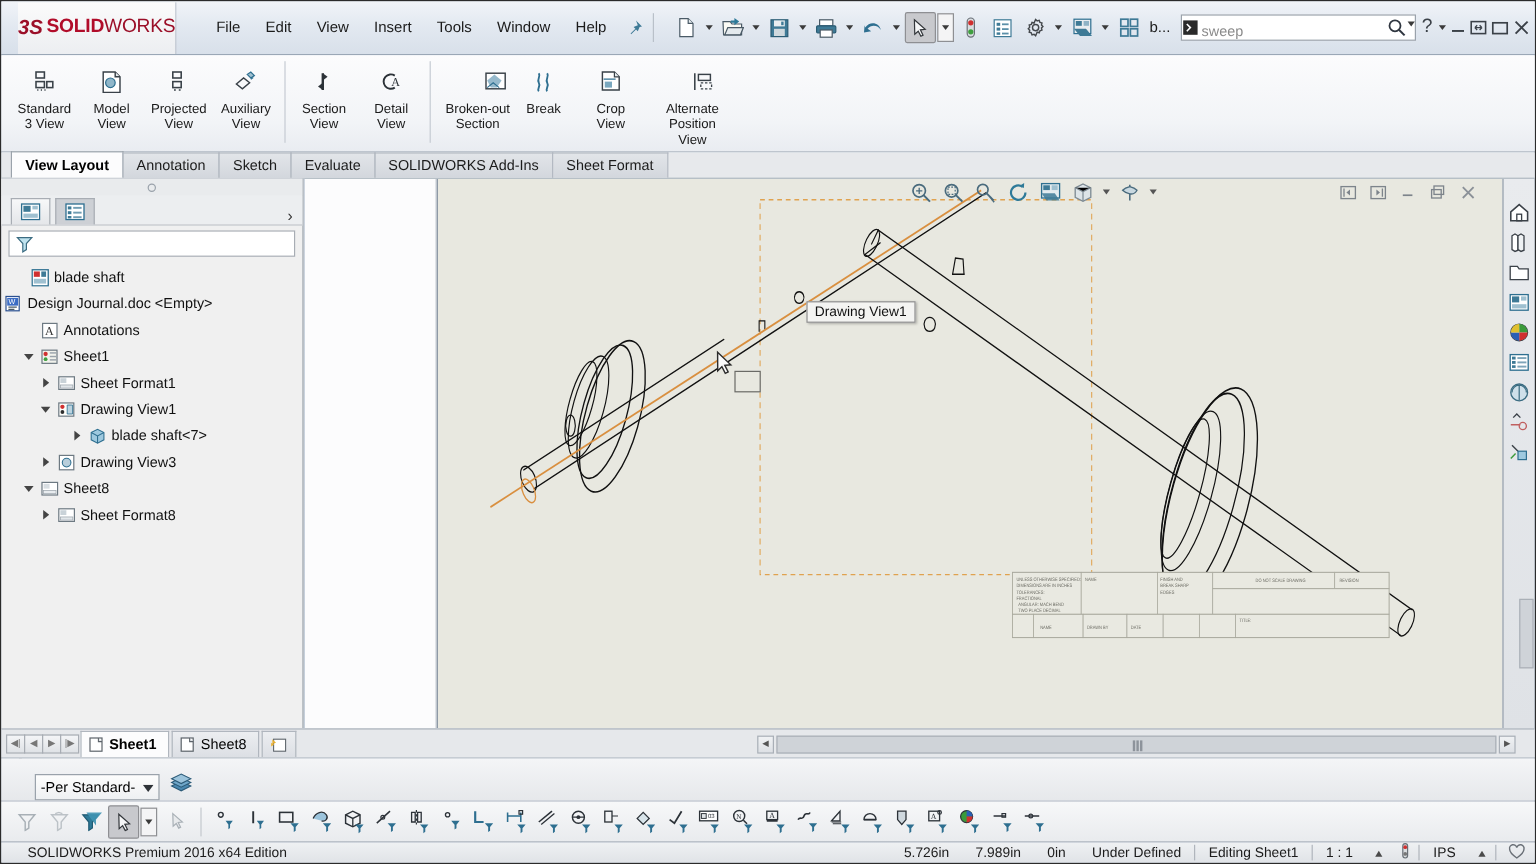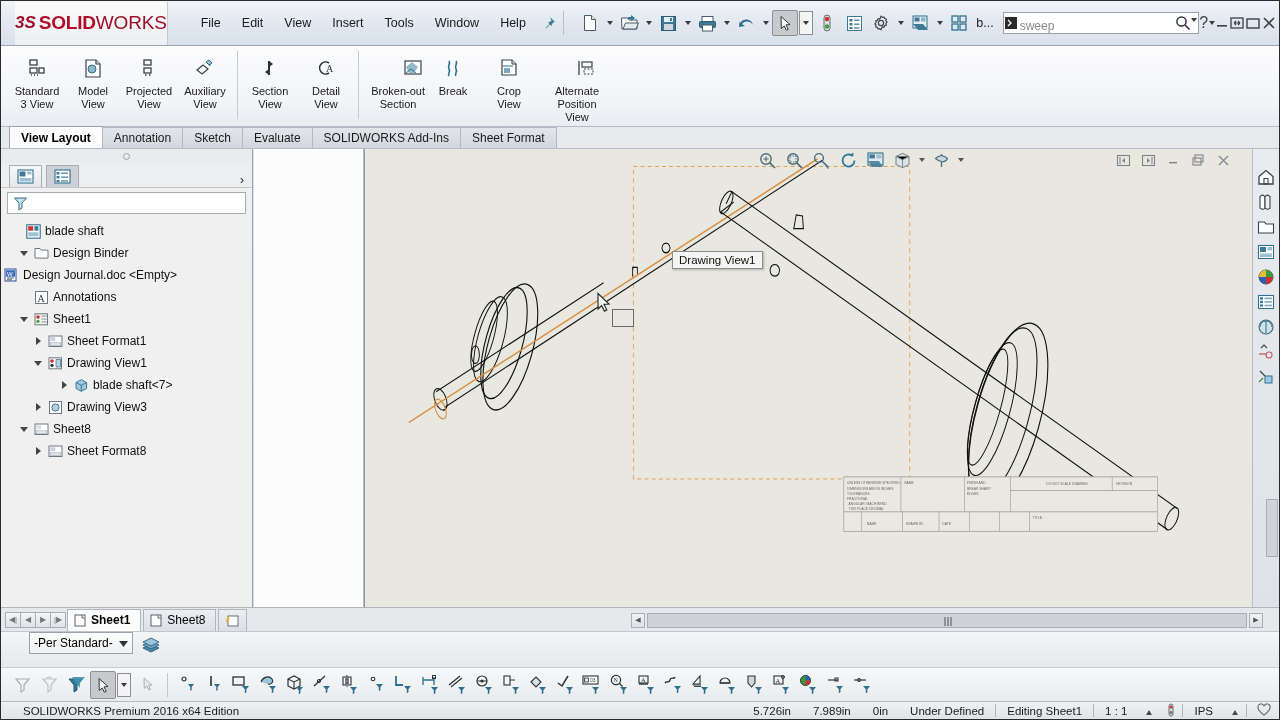--- a/index.html
+++ b/index.html
@@ -24,21 +24,21 @@
     background: linear-gradient(#f1f4f8 0%, #e3e9f1 45%, #d8e0ea 100%);
     border-bottom: 1px solid #9aa7b6;
     display: flex; align-items: center;
   }
   .logo-box {
     width: 158px; height: 43px; margin-left: 14px;
     background: linear-gradient(#fbfbfb, #eceef1);
     display: flex; align-items: center; justify-content: center;
     border-right: 1px solid #c3c9d1;
   }
-  .logo-txt { font-weight: bold; font-size: 19px; letter-spacing: -0.2px; color: #b10c2a; white-space: nowrap; text-align: right;}
+  .logo-txt { font-weight: bold; font-size: 16px; letter-spacing: -0.2px; color: #b10c2a; white-space: nowrap; text-align: right;}
   .logo-txt .lite { font-weight: normal; color: #9b0f28; }
   .logo-ds { font-style: italic; font-weight: bold; font-size: 17px; color: #9b0f28; margin-right: 3px;}
 
   .menubar { display: flex; align-items: center; margin-left: 24px; gap: 3px; }
   .menu-item {
     font-size: 12.5px; color: #1b1b1b; padding: 4px 9px; cursor: default; border-radius: 2px;
   }
 
   .tb-sep { width: 1px; height: 24px; background: #b9c0c9; margin: 0 6px; }
   .tb-group { display: flex; align-items: center; margin-left: 8px; gap: 1px; }
@@ -171,21 +171,21 @@
   .sheetscroll { position:absolute; left:630px; right:16px; bottom:88px; height:22px;
       display:flex; align-items:center;}
   .hbar { flex:1; height: 15px; background: #cfd3d8; border: 1px solid #a9afb7; margin: 0 2px; position: relative;}
   .hbar:after{content:''; position:absolute; left:50%; top:3px; width:2px; height:9px; background:#8d939b; box-shadow:3px 0 #8d939b, -3px 0 #8d939b;}
   .scrollend { width:14px;height:15px;border:1px solid #a9afb7;background:linear-gradient(#f0f2f4,#dde0e5);
       display:flex;align-items:center;justify-content:center;font-size:7px;color:#555;}
 
   .bottombar {
     position: absolute; left: 0; bottom: 52px; width: 1280px; height: 36px;
     background: linear-gradient(#f4f5f7, #e6e8eb); border-top: 1px solid #c2c7ce;
-    display: flex; align-items: flex-start; padding-left: 28px;
+    display: flex; align-items: flex-end; padding-left: 28px;
   }
   .perstd {
     height: 22px; min-width: 102px; border: 1px solid #9aa2ab; background: linear-gradient(#fdfdfd,#eef0f2);
     display: flex; align-items: center; padding: 0 4px; font-size: 12px; gap: 6px; cursor: default;
   }
   .dashcol { position:absolute; left:14px; bottom:52px; width:4px; height:36px;
      background-image: radial-gradient(#a8adb4 40%, transparent 41%); background-size: 4px 4px;}
 
   .tools2 {
     position: absolute; left: 0; bottom: 18px; width: 1280px; height: 34px;
@@ -530,29 +530,20 @@
           <svg width="15" height="15" viewBox="0 0 15 15">
               <rect x=".8" y=".8" width="13.4" height="13.4" fill="#fff" stroke="#2e6f90" stroke-width="1.1"></rect>
               <rect x="2.2" y="2.2" width="5" height="4.5" fill="#d03030"></rect>
               <rect x="8.4" y="2.2" width="4" height="4.5" fill="#3e7a96"></rect>
               <rect x="2.2" y="8.3" width="10.2" height="4" fill="#9fc0d0"></rect>
             </svg>
         </span>
         <span class="tlabel">blade shaft</span>
       </div>
 
-      <div class="trow" style="padding-left:16px">
-        <span class="tarrow down"></span>
-        <span class="ticon">
-          <svg width="15" height="14" viewBox="0 0 15 14">
-              <path d="M1 2.5h5l1.2 1.6h6.8v8H1z" fill="#fdfdfb" stroke="#6d7982" stroke-width="1"></path>
-            </svg>
-        </span>
-        <span class="tlabel">Design Binder</span>
-      </div>
 
       <div class="trow" style="">
         <span class="ticon">
           <svg width="15" height="15" viewBox="0 0 15 15">
               <rect x="1" y="1" width="11" height="12" fill="#fff" stroke="#2a4f8f" stroke-width="1"></rect>
               <rect x="2" y="2.2" width="9" height="6.5" fill="#3b6cc4"></rect>
               <text x="3" y="7.6" font-size="6" fill="#fff" font-family="sans-serif">W</text>
               <path d="M3 10h7M3 11.8h5" stroke="#4a5a66"></path>
             </svg>
         </span>

